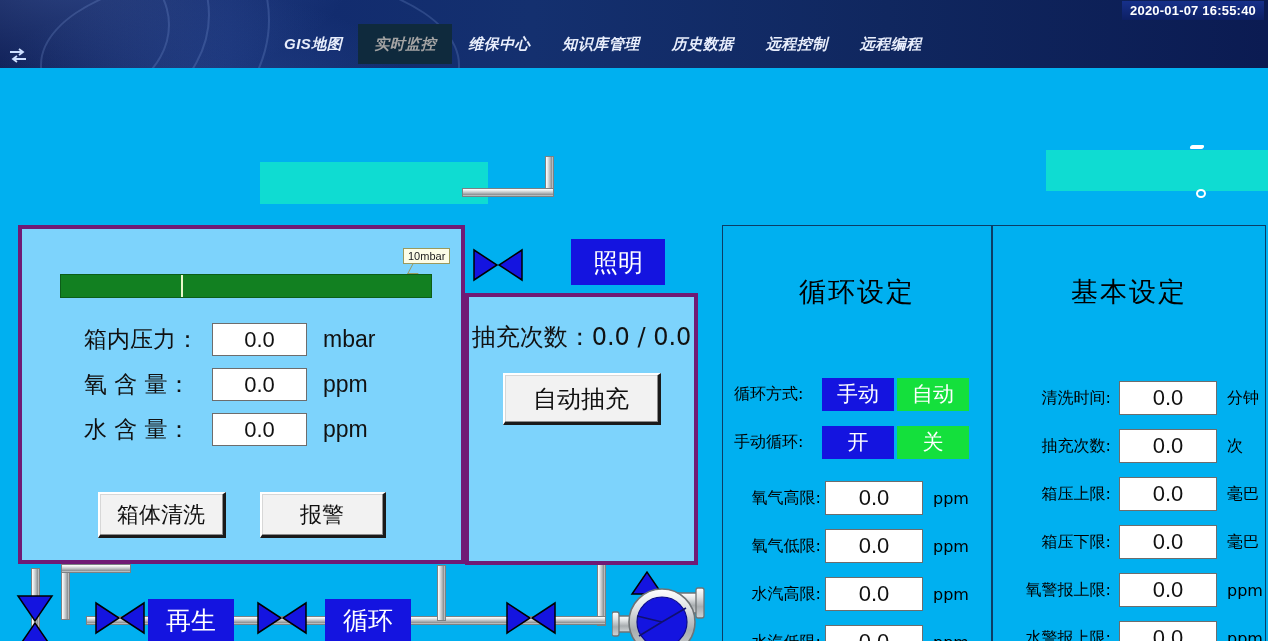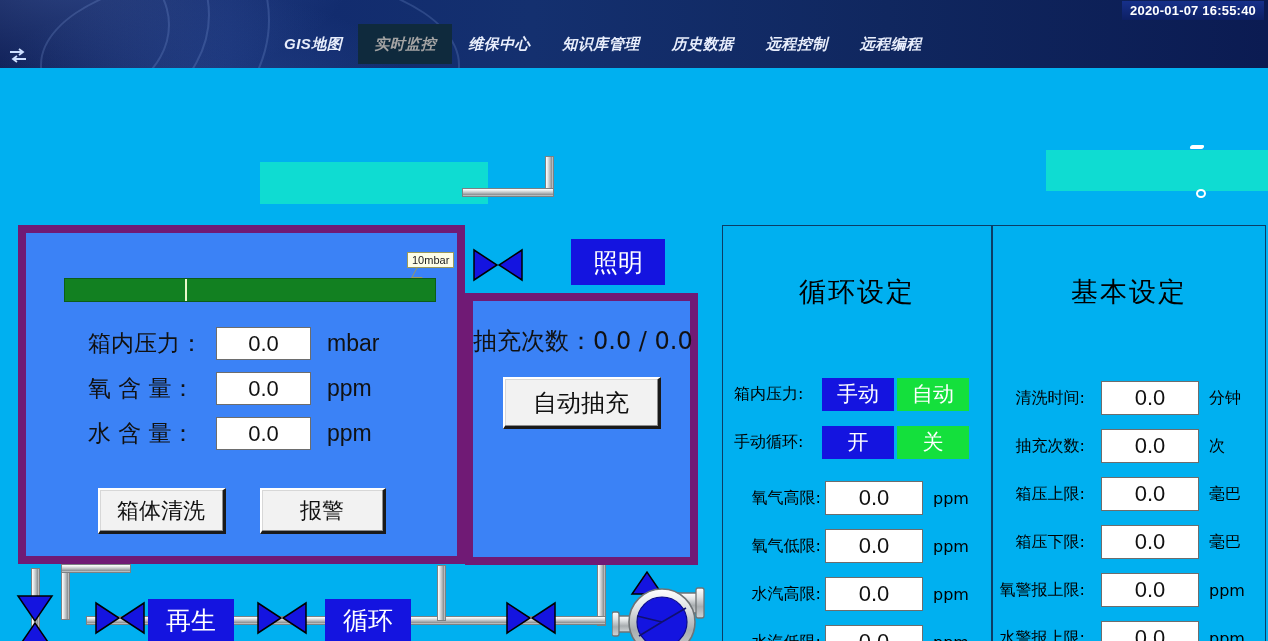--- a/index.html
+++ b/index.html
@@ -92,22 +92,22 @@
     background: linear-gradient(90deg,#ffffff 0%,#e7e9ea 22%,#b9bdc0 55%,#8e9396 80%,#cdd1d3 100%);
   }
 
   
   .valve { position: absolute; }
   .valve svg { display: block; }
 
   
   .ypanel {
     position: absolute;
-    background: #3b82f6;
-    border: 8px solid #701a75;
+    background: #7dd3fc;
+    border: 4px solid #701a75;
   }
   .panel-main { left: 18px; top: 157px; width: 447px; height: 339px; }
   .panel-mid  { left: 465px; top: 225px; width: 233px; height: 272px; }
 
   .bargauge {
     position: absolute; left: 38px; top: 45px; width: 372px; height: 24px;
     background: #128021; border: 1px solid #0c5d18;
   }
   .bargauge .split {
     position: absolute; left: 120px; top: 0; width: 2px; height: 100%;
@@ -239,21 +239,21 @@
   .fr-cycle { top: 248px; }
   .fr-basic { top: 148px; }
   .field-row {
     display: flex; align-items: center; height: 48px;
   }
   .field-label {
     font-size: 16px; color: #000; white-space: nowrap; text-align: right;
     font-family: "DejaVu Sans", "Liberation Sans", sans-serif;
   }
   .fr-cycle .field-label { width: 102px; padding-right: 4px; }
-  .fr-basic .field-label { width: 108px; padding-right: 16px; }
+  .fr-basic .field-label { width: 126px; padding-right: 8px; }
   .field-input {
     width: 98px; height: 34px; line-height: 32px;
     background: #ffffff; border: 1px solid #6d6d6d;
     text-align: center; font-size: 22px; color: #111;
     font-family: "Liberation Sans", sans-serif;
   }
   .field-unit {
     margin-left: 10px; font-size: 16px; color: #000;
     white-space: nowrap;
     font-family: "DejaVu Sans", "Liberation Sans", sans-serif;
@@ -433,21 +433,21 @@
       <div class="mid-btnwrap">
         <button class="hmi-btn btn-autofill">自动抽充</button>
       </div>
     </div>
 
     <div class="spanel spanel-cycle">
       <h2>循环设定</h2>
 
       <div class="toggle-rows">
         <div class="toggle-row">
-          <span class="toggle-label">箱内压力:</span>
+          <span class="toggle-label">循环方式:</span>
           <span class="toggle-opt blue">手动</span>
           <span class="toggle-gap"></span>
           <span class="toggle-opt green">自动</span>
         </div>
         <div class="toggle-row">
           <span class="toggle-label">手动循环:</span>
           <span class="toggle-opt blue">开</span>
           <span class="toggle-gap"></span>
           <span class="toggle-opt green">关</span>
         </div>

